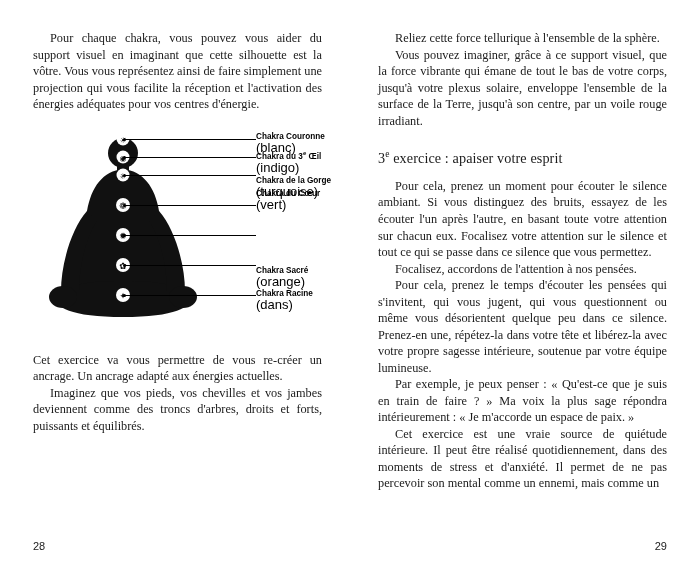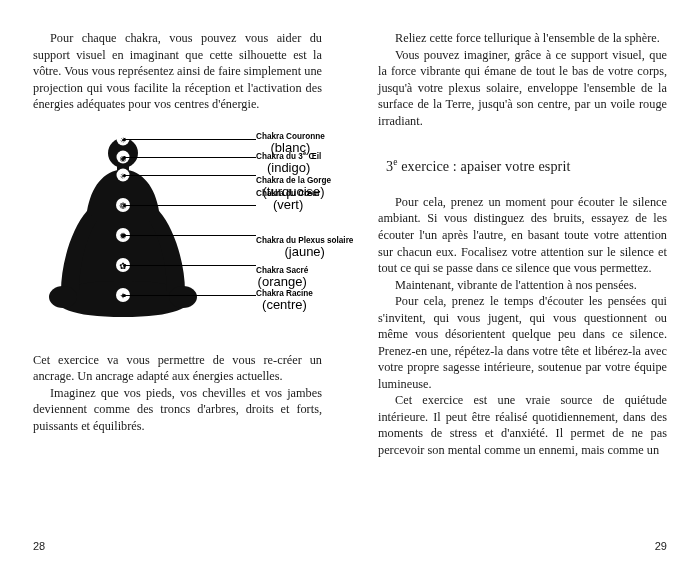--- a/index.html
+++ b/index.html
@@ -42,37 +42,36 @@
   }
   p.indent {
     text-indent: 17px;
   }
   p.noindent {
     text-indent: 0;
   }
   h2.section {
     font-size: 14.2px;
     font-weight: normal;
-    margin: 8px;
+    margin: 0;
     padding: 0;
     letter-spacing: 0.1px;
   }
   h2.section .sup {
     font-size: 9.5px;
     vertical-align: super;
   }
   .em { font-style: italic; }
 
   
   .figure {
     position: relative;
     width: 290px;
     height: 212px;
     margin: 12px 0 6px 2px;
-    text-align: center;
   }
   .figure svg { display: block; }
   .labels {
     position: absolute;
     left: 148px;
     top: 0;
     width: 145px;
     height: 212px;
   }
   .label {
@@ -212,37 +211,33 @@
 
         <span class="dot" style="left:-60px; top:79px;"></span>
         <span class="leader" style="left:-58px; top:80px; width:131px;"></span>
         <span class="label" style="top:64px;">
           <span class="l1">Chakra du Cœur</span>
           <span class="l2">(vert)</span>
         </span>
 
         <span class="dot" style="left:-60px; top:109px;"></span>
         <span class="leader" style="left:-58px; top:110px; width:131px;"></span>
-        <span class="label" style="top:111px;">
-          <span class="l1">Chakra du Plexus solaire</span>
-          <span class="l2">(jaune)</span>
-        </span>
 
         <span class="dot" style="left:-60px; top:139px;"></span>
         <span class="leader" style="left:-58px; top:140px; width:131px;"></span>
         <span class="label" style="top:141px;">
           <span class="l1">Chakra Sacré</span>
           <span class="l2">(orange)</span>
         </span>
 
         <span class="dot" style="left:-60px; top:169px;"></span>
         <span class="leader" style="left:-58px; top:170px; width:131px;"></span>
         <span class="label" style="top:164px;">
           <span class="l1">Chakra Racine</span>
-          <span class="l2">(centre)</span>
+          <span class="l2">(dans)</span>
         </span>
 
       </div>
     </div>
 
 
     <div style="height:9px;"></div>
 
     <p class="noindent">Cet exercice va vous permettre de vous re-créer un ancrage. Un ancrage adapté aux énergies actuelles.</p>
     <p class="indent">Imaginez que vos pieds, vos chevilles et vos jambes deviennent comme des troncs d'arbres, droits et forts, puissants et équilibrés.</p>
@@ -255,20 +250,21 @@
     <p class="indent">Reliez cette force tellurique à l'ensemble de la sphère.</p>
     <p class="indent">Vous pouvez imaginer, grâce à ce support visuel, que la force vibrante qui émane de tout le bas de votre corps, jusqu'à votre plexus solaire, enveloppe l'ensemble de la surface de la Terre, jusqu'à son centre, par un voile rouge irradiant.</p>
 
     <div style="height:20px;"></div>
 
     <h2 class="section"><span>3</span><span class="sup">e</span><span> exercice : apaiser votre esprit</span></h2>
 
     <div style="height:11px;"></div>
 
     <p class="indent">Pour cela, prenez un moment pour écouter le silence ambiant. Si vous distinguez des bruits, essayez de les écouter l'un après l'autre, en basant toute votre attention sur chacun eux. Focalisez votre attention sur le silence et tout ce qui se passe dans ce silence que vous permettez.</p>
-    <p class="indent">Maintenant, vibrante de l'attention à nos pensées.</p>
+    <p class="indent">Focalisez, accordons de l'attention à nos pensées.</p>
     <p class="indent">Pour cela, prenez le temps d'écouter les pensées qui s'invitent, qui vous jugent, qui vous questionnent ou même vous désorientent quelque peu dans ce silence. Prenez-en une, répétez-la dans votre tête et libérez-la avec votre propre sagesse intérieure, soutenue par votre équipe lumineuse.</p>
+    <p class="indent">Par exemple, je peux penser : « Qu'est-ce que je suis en train de faire ? » Ma voix la plus sage répondra intérieurement : « Je m'accorde un espace de paix. »</p>
     <p class="indent">Cet exercice est une vraie source de quiétude intérieure. Il peut être réalisé quotidiennement, dans des moments de stress et d'anxiété. Il permet de ne pas percevoir son mental comme un ennemi, mais comme un</p>
 
     <span class="folio right">29</span>
   </div>
 
 </div>
 
 </body></html>

